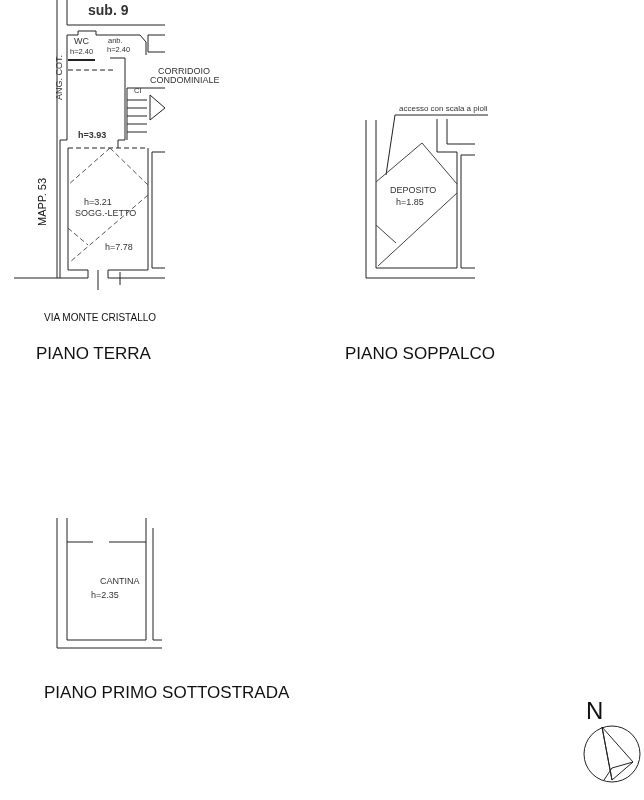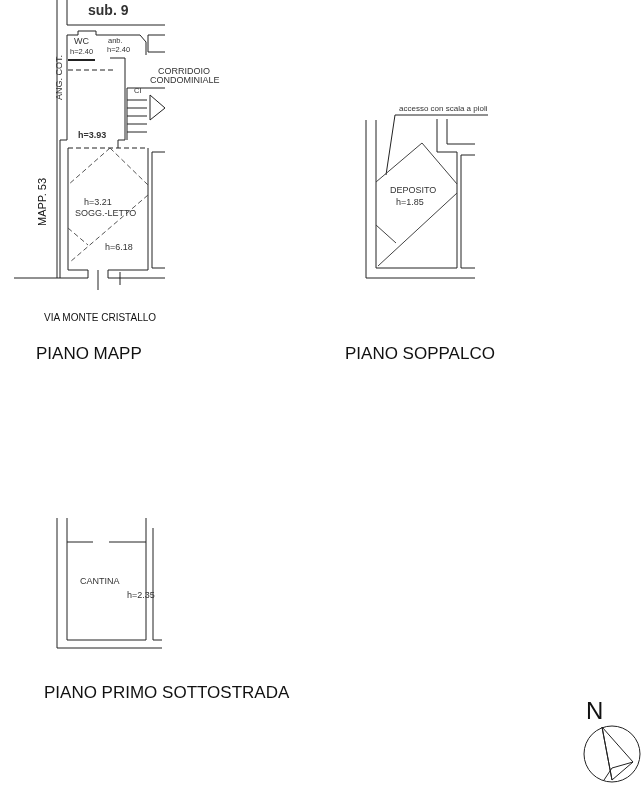--- a/index.html
+++ b/index.html
@@ -87,28 +87,28 @@
 <div class="lbl tiny" style="left:70px;top:47px;">h=2.40</div>
 <div class="lbl tiny" style="left:108px;top:36px;">anb.</div>
 <div class="lbl tiny" style="left:107px;top:45px;">h=2.40</div>
 <div class="lbl small" style="left:158px;top:66px;">CORRIDOIO</div>
 <div class="lbl small" style="left:150px;top:75px;">CONDOMINIALE</div>
 <div class="lbl tiny" style="left:134px;top:70px;margin-top:16px;">CI</div>
 <div class="lbl small" style="left:54px;top:100px;transform:rotate(-90deg);transform-origin:left top;">ANG. COT.</div>
 <div class="lbl small" style="left:78px;top:130px;font-weight:bold;">h=3.93</div>
 <div class="lbl small" style="left:75px;top:183px;margin-top:25px;">SOGG.-LETTO</div>
 <div class="lbl small" style="left:84px;top:197px;">h=3.21</div>
-<div class="lbl small" style="left:105px;top:242px;">h=6.18</div>
+<div class="lbl small" style="left:105px;top:242px;">h=7.78</div>
 <div class="lbl" style="left:36px;top:226px;font-size:11px;transform:rotate(-90deg);transform-origin:left top;">MAPP. 53</div>
 <div class="lbl" style="left:44px;top:312px;font-size:10px;">VIA MONTE CRISTALLO</div>
-<div class="lbl title" style="left:36px;top:344px;">PIANO MAPP</div>
+<div class="lbl title" style="left:36px;top:344px;">PIANO TERRA</div>
 
 <div class="lbl tiny" style="left:391px;top:104px;font-size:8px;padding-left:8px;">accesso con scala a pioli</div>
 <div class="lbl small" style="left:390px;top:185px;">DEPOSITO</div>
 <div class="lbl small" style="left:396px;top:197px;">h=1.85</div>
 <div class="lbl title" style="left:345px;top:344px;">PIANO SOPPALCO</div>
 
-<div class="lbl small" style="left:80px;top:576px;">CANTINA</div>
-<div class="lbl small" style="left:91px;top:590px;margin-left:36px;">h=2.35</div>
+<div class="lbl small" style="left:100px;top:576px;">CANTINA</div>
+<div class="lbl small" style="left:91px;top:590px;">h=2.35</div>
 <div class="lbl title" style="left:44px;top:683px;">PIANO PRIMO SOTTOSTRADA</div>
 
 <div class="lbl" style="left:586px;top:697px;font-size:24px;">N</div>
 <div class="lbl" style="left:584px;top:726px;width:56px;height:56px;"></div>
 
 </body></html>

